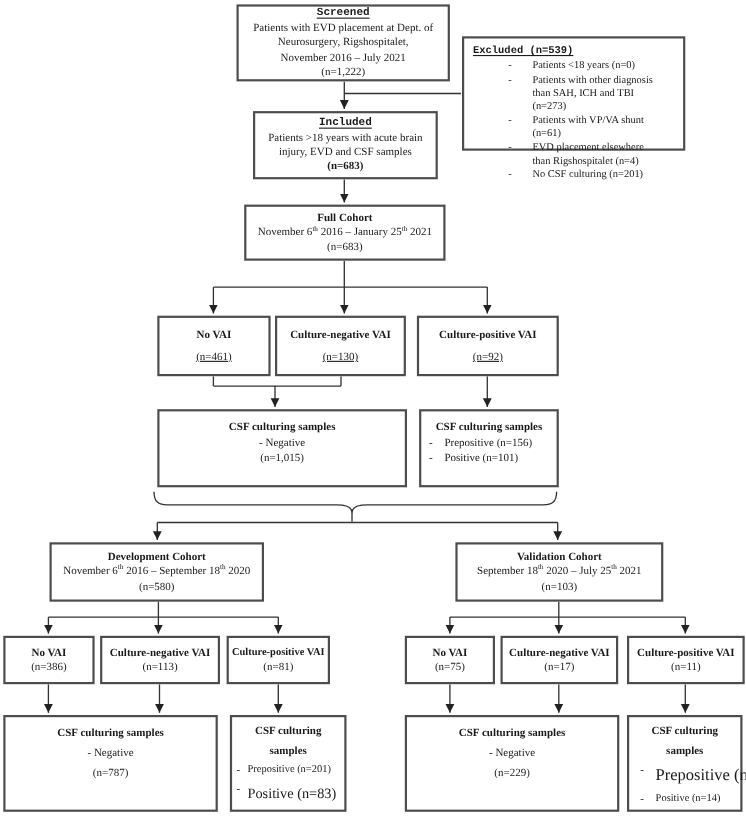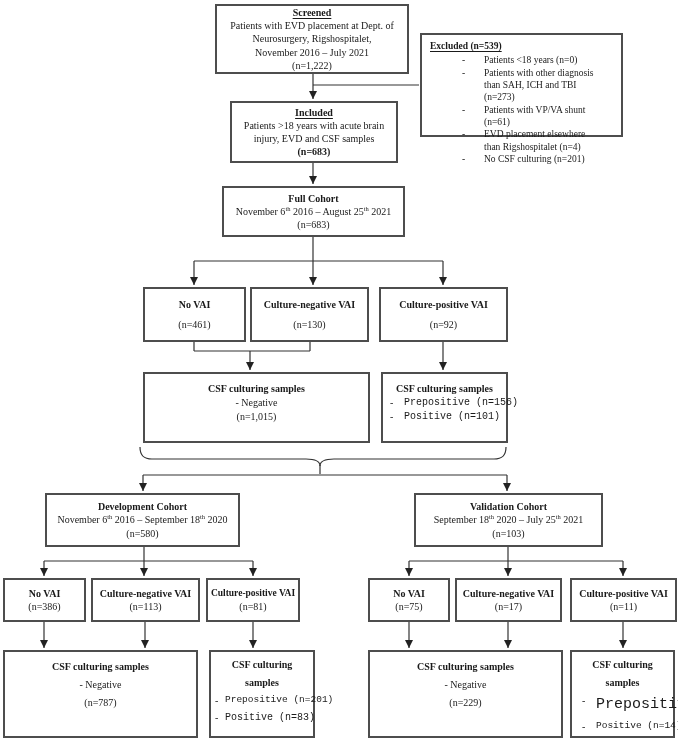--- a/index.html
+++ b/index.html
@@ -11,37 +11,37 @@
   .wire  { stroke:#333333; stroke-width:1.2; fill:none; }
   .box {
     position:absolute; background:#ffffff; border:2px solid #4d4d4d;
     box-sizing:border-box; font-size:10px; line-height:1.32; z-index:2;
   }
   .center {
     display:flex; flex-direction:column; align-items:center;
     justify-content:center; text-align:center;
   }
   .t  { font-weight:bold; }
-  .tu { font-weight:bold; text-decoration:underline; text-underline-offset:2px; }
+  .tu { font-weight:bold; text-decoration:underline; text-underline-offset:2px;font-family:Liberation Mono, monospace; }
   .b  { font-weight:bold; }
   sup.ord { font-size:6.5px; line-height:0; vertical-align:super; }
   .nowrap { white-space:nowrap; }
-  .gap-n { margin-top:7px; }
+  .gap-n { margin-top:7px;text-decoration:underline; }
   .airy { line-height:1.78; }
   .mid  { line-height:1.42; }
   
   .ex { padding:5px 18px 4px 8px; font-size:9.5px; line-height:1.3; }
   .ex .tu { margin-bottom:2px; }
   .ex-item { display:flex; padding-left:24px; }
   .ex-dash { flex:none; width:22px; text-align:left; padding-left:8px; }
   .ex-text { flex:1; padding-right:2px; }
   
   .li { display:flex; width:100%; text-align:left; }
   .li-dash { flex:none; width:14px; padding-left:7px; box-sizing:content-box; }
-  .li-text { white-space:nowrap;font-family:Liberation Mono, monospace; }
+  .li-text { white-space:nowrap; }
   .csf-pos { align-items:stretch; }
   .csf-pos .t { text-align:center; }
   .narrow-title { max-width:88px; margin:0 auto; }
 </style>
 </head>
 <body>
 
 <div class="canvas">
 
   <svg class="wires" width="678" height="742" viewBox="0 0 678 742">
@@ -111,21 +111,21 @@
 
   <div class="box center" style="left:230px; top:101px; width:168px; height:62px;">
     <div class="tu">Included</div>
     <div class="nowrap">Patients &gt;18 years with acute brain</div>
     <div class="nowrap">injury, EVD and CSF samples</div>
     <div class="b">(n=683)</div>
   </div>
 
   <div class="box center" style="left:222px; top:186px; width:183px; height:51px;">
     <div class="t">Full Cohort</div>
-    <div class="nowrap"><span>November 6</span><sup class="ord">th</sup><span> 2016 – August 25</span><sup class="ord">th</sup><span> 2021</span></div>
+    <div class="nowrap"><span>November 6</span><sup class="ord">th</sup><span> 2016 – January 25</span><sup class="ord">th</sup><span> 2021</span></div>
     <div>(n=683)</div>
   </div>
 
   <div class="box center" style="left:143px; top:287px; width:103px; height:55px;">
     <div class="t">No VAI</div>
     <div class="gap-n">(n=461)</div>
   </div>
   <div class="box center" style="left:250px; top:287px; width:119px; height:55px;">
     <div class="t">Culture-negative VAI</div>
     <div class="gap-n">(n=130)</div>
@@ -182,21 +182,21 @@
     <div>(n=787)</div>
   </div>
   <div class="box center airy csf-pos" style="left:209px; top:650px; width:106px; height:88px; justify-content:flex-start; padding-top:4px;">
     <div class="t narrow-title">CSF culturing samples</div>
     <div class="li">
       <span class="li-dash" style="padding-left:4px; width:10px;">-</span>
       <span class="li-text" style="font-size:9.5px;">Prepositive (n=201)</span>
     </div>
     <div class="li">
       <span class="li-dash" style="padding-left:4px; width:10px;">-</span>
-      <span class="li-text" style="font-size:10px;">Positive (n=83)</span>
+      <span class="li-text" style="font-size:13px;">Positive (n=83)</span>
     </div>
   </div>
 
   <div class="box center" style="left:368px; top:578px; width:82px; height:44px;">
     <div class="t">No VAI</div>
     <div>(n=75)</div>
   </div>
   <div class="box center" style="left:455px; top:578px; width:107px; height:44px;">
     <div class="t nowrap">Culture-negative VAI</div>
     <div>(n=17)</div>

